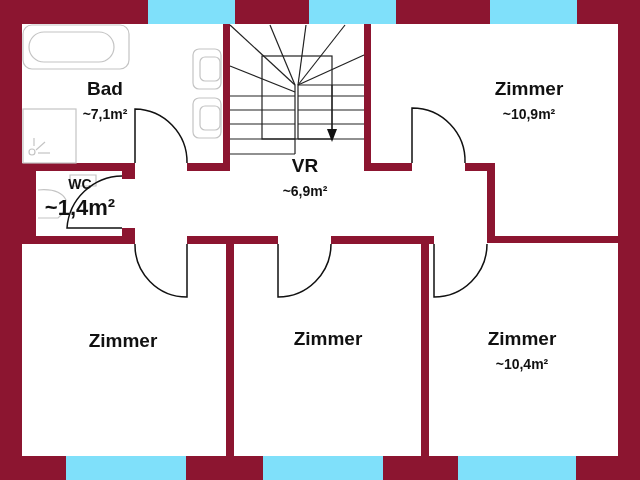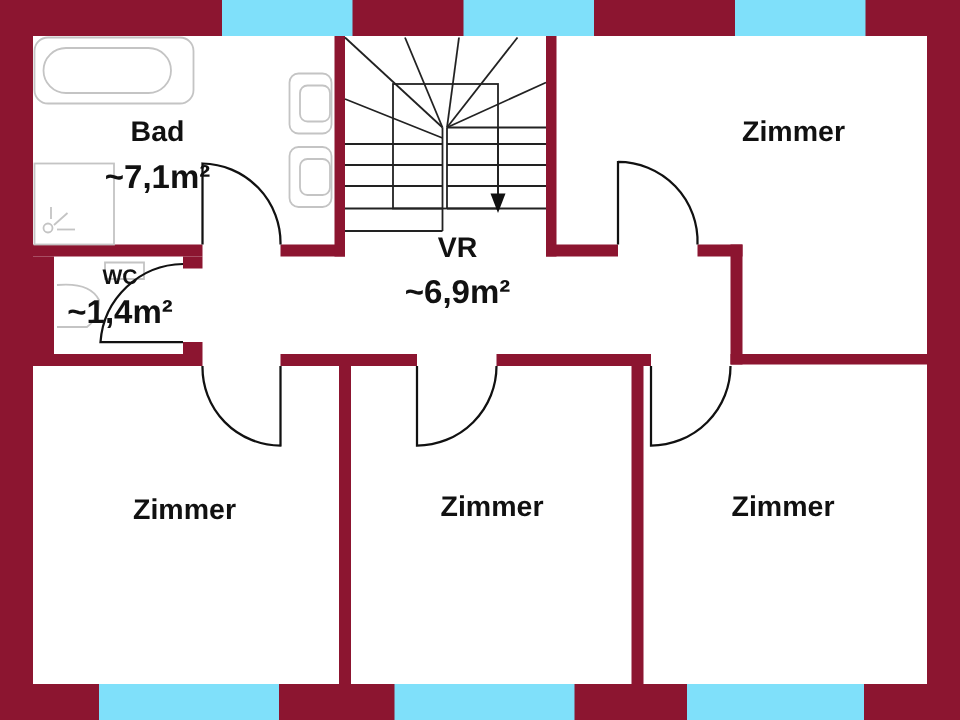--- a/index.html
+++ b/index.html
@@ -9,21 +9,21 @@
     position: absolute;
     font-family: "Liberation Sans", "DejaVu Sans", sans-serif;
     font-weight: bold;
     color: #111111;
     text-align: center;
     line-height: 1;
     white-space: nowrap;
     transform: translateX(-50%);
   }
   .label .name { display: block; font-size: 19px; margin-bottom: 9px; }
-  .label .area { display: block; font-size: 22px; }
+  .label .area { display: block; font-size: 14px; }
   .label.small .name { font-size: 14px; margin-bottom: 6px; }
   .label.small .area { font-size: 22px; }
 </style>
 </head>
 <body>
 
 <div id="stage">
   <svg width="640" height="480" viewBox="0 0 640 480">
 
     <g fill="#8c1530">
@@ -141,23 +141,25 @@
   <div class="label small" style="left:80px; top:177px;">
     <span class="name">WC</span>
     <span class="area">~1,4m²</span>
   </div>
   <div class="label" style="left:305px; top:156px;">
     <span class="name">VR</span>
     <span class="area">~6,9m²</span>
   </div>
   <div class="label" style="left:529px; top:79px;">
     <span class="name">Zimmer</span>
+    <span class="area">~10,9m²</span>
   </div>
   <div class="label" style="left:123px; top:331px;">
     <span class="name">Zimmer</span>
   </div>
   <div class="label" style="left:328px; top:329px;">
     <span class="name">Zimmer</span>
   </div>
   <div class="label" style="left:522px; top:329px;">
     <span class="name">Zimmer</span>
+    <span class="area">~10,4m²</span>
   </div>
 </div>
 
 </body></html>

